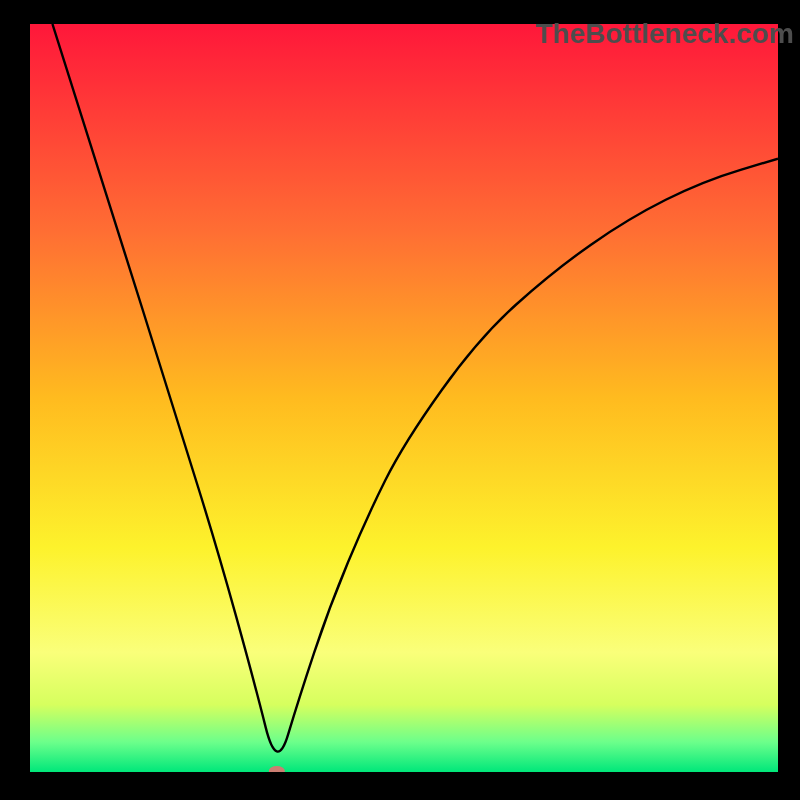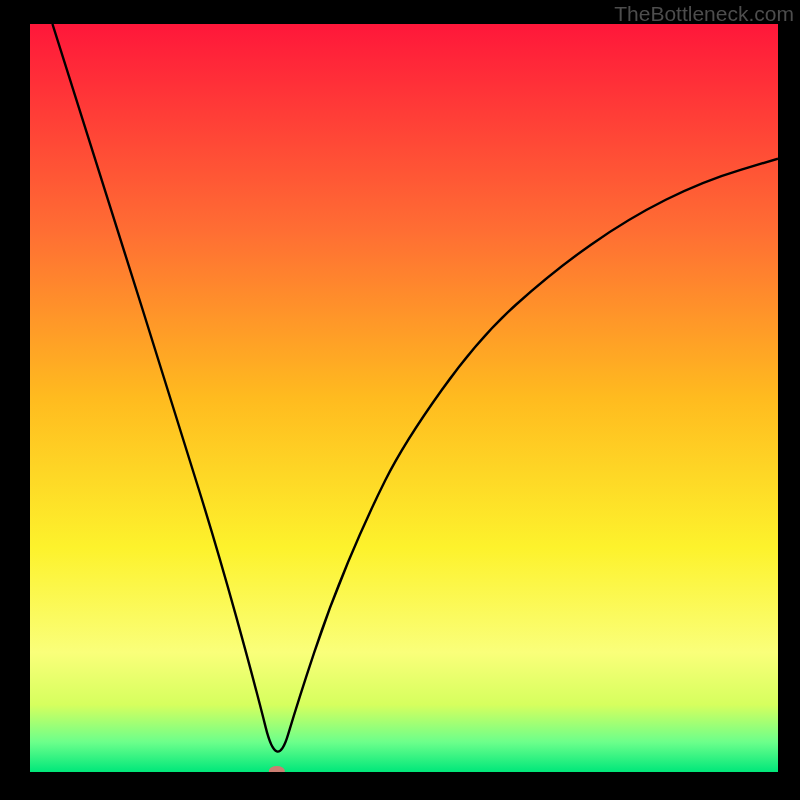--- a/index.html
+++ b/index.html
@@ -6,25 +6,25 @@
   body {
     width: 800px;
     height: 800px;
     background: #000;
     position: relative;
     overflow: hidden;
     font-family: Arial, Helvetica, sans-serif;
   }
   .watermark {
     position: absolute;
-    top: 2px;
+    top: 18px;
     right: 6px;
     color: #4d4d4d;
-    font-size: 21px;
-    font-weight: 400;
+    font-size: 28px;
+    font-weight: 700;
     z-index: 10;
   }
   .plot {
     position: absolute;
     left: 30px;
     top: 24px;
     width: 748px;
     height: 748px;
     display: block;
   }

